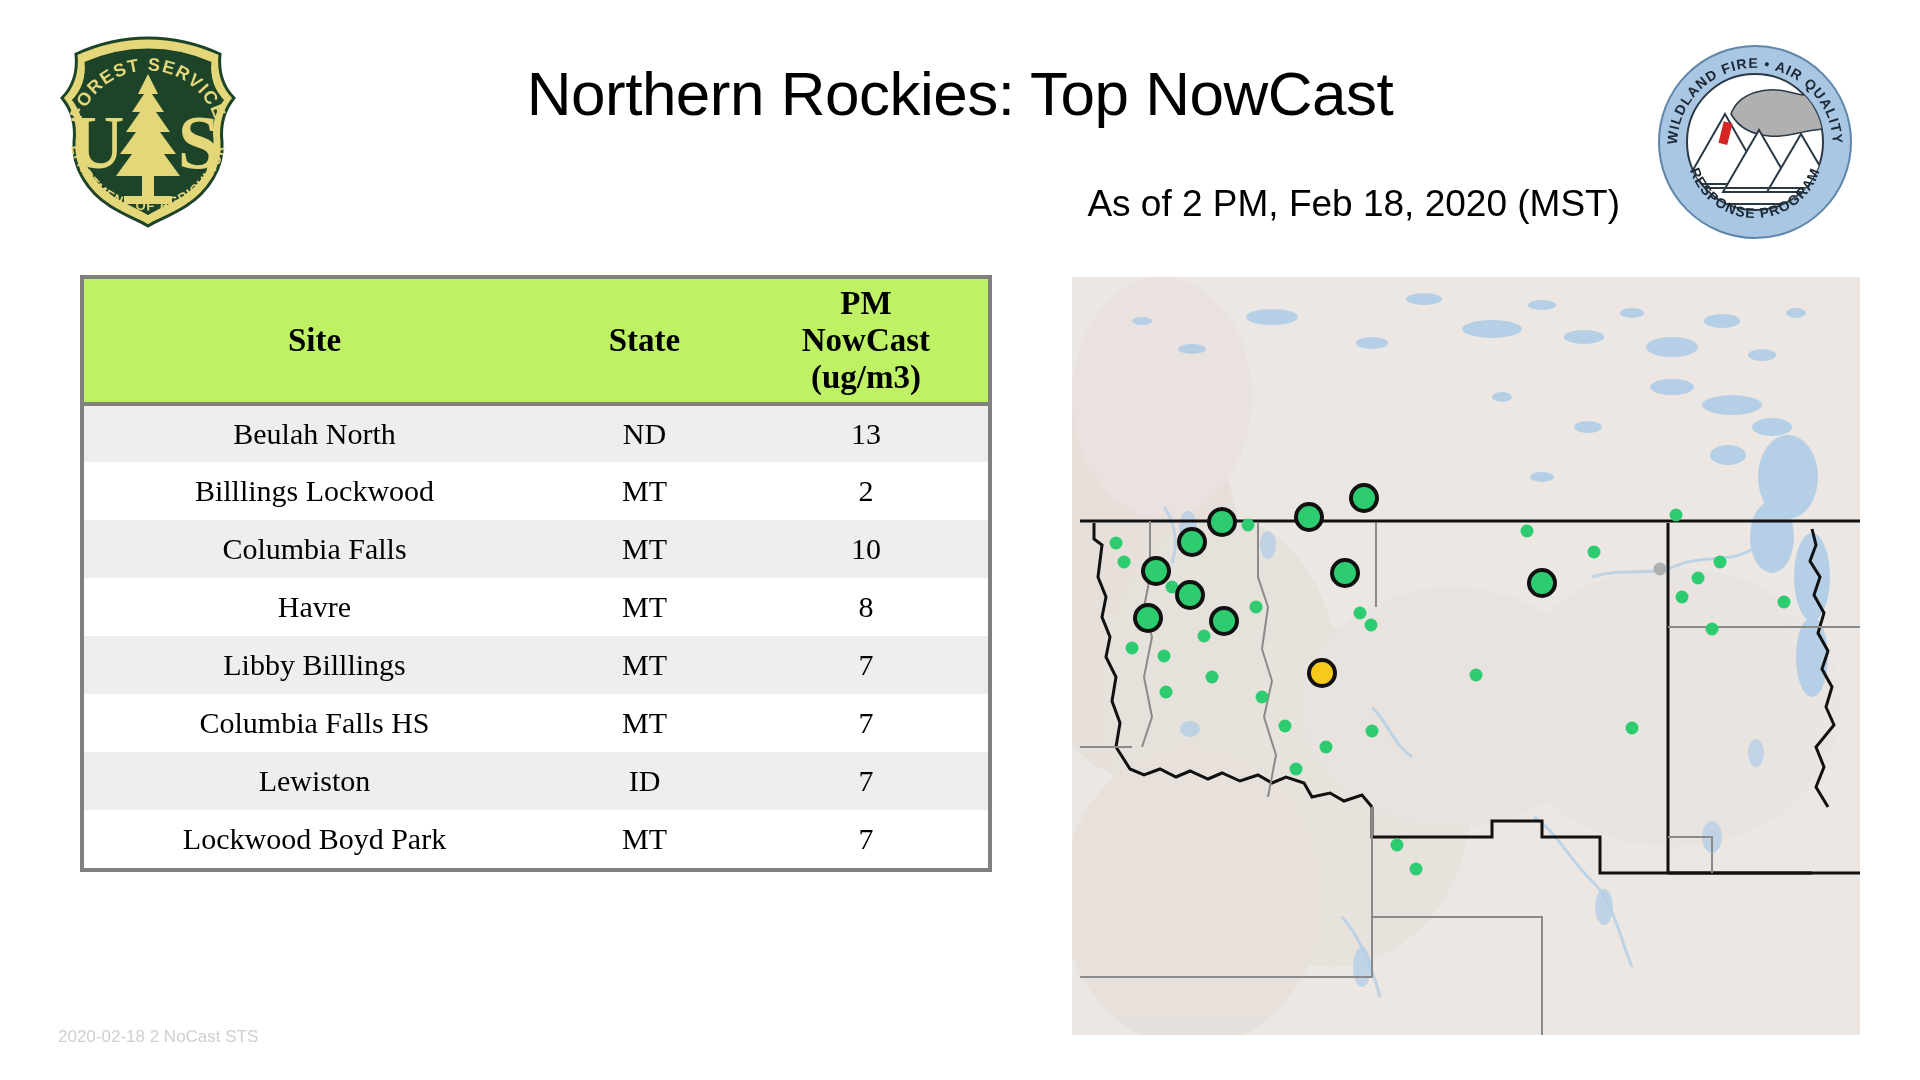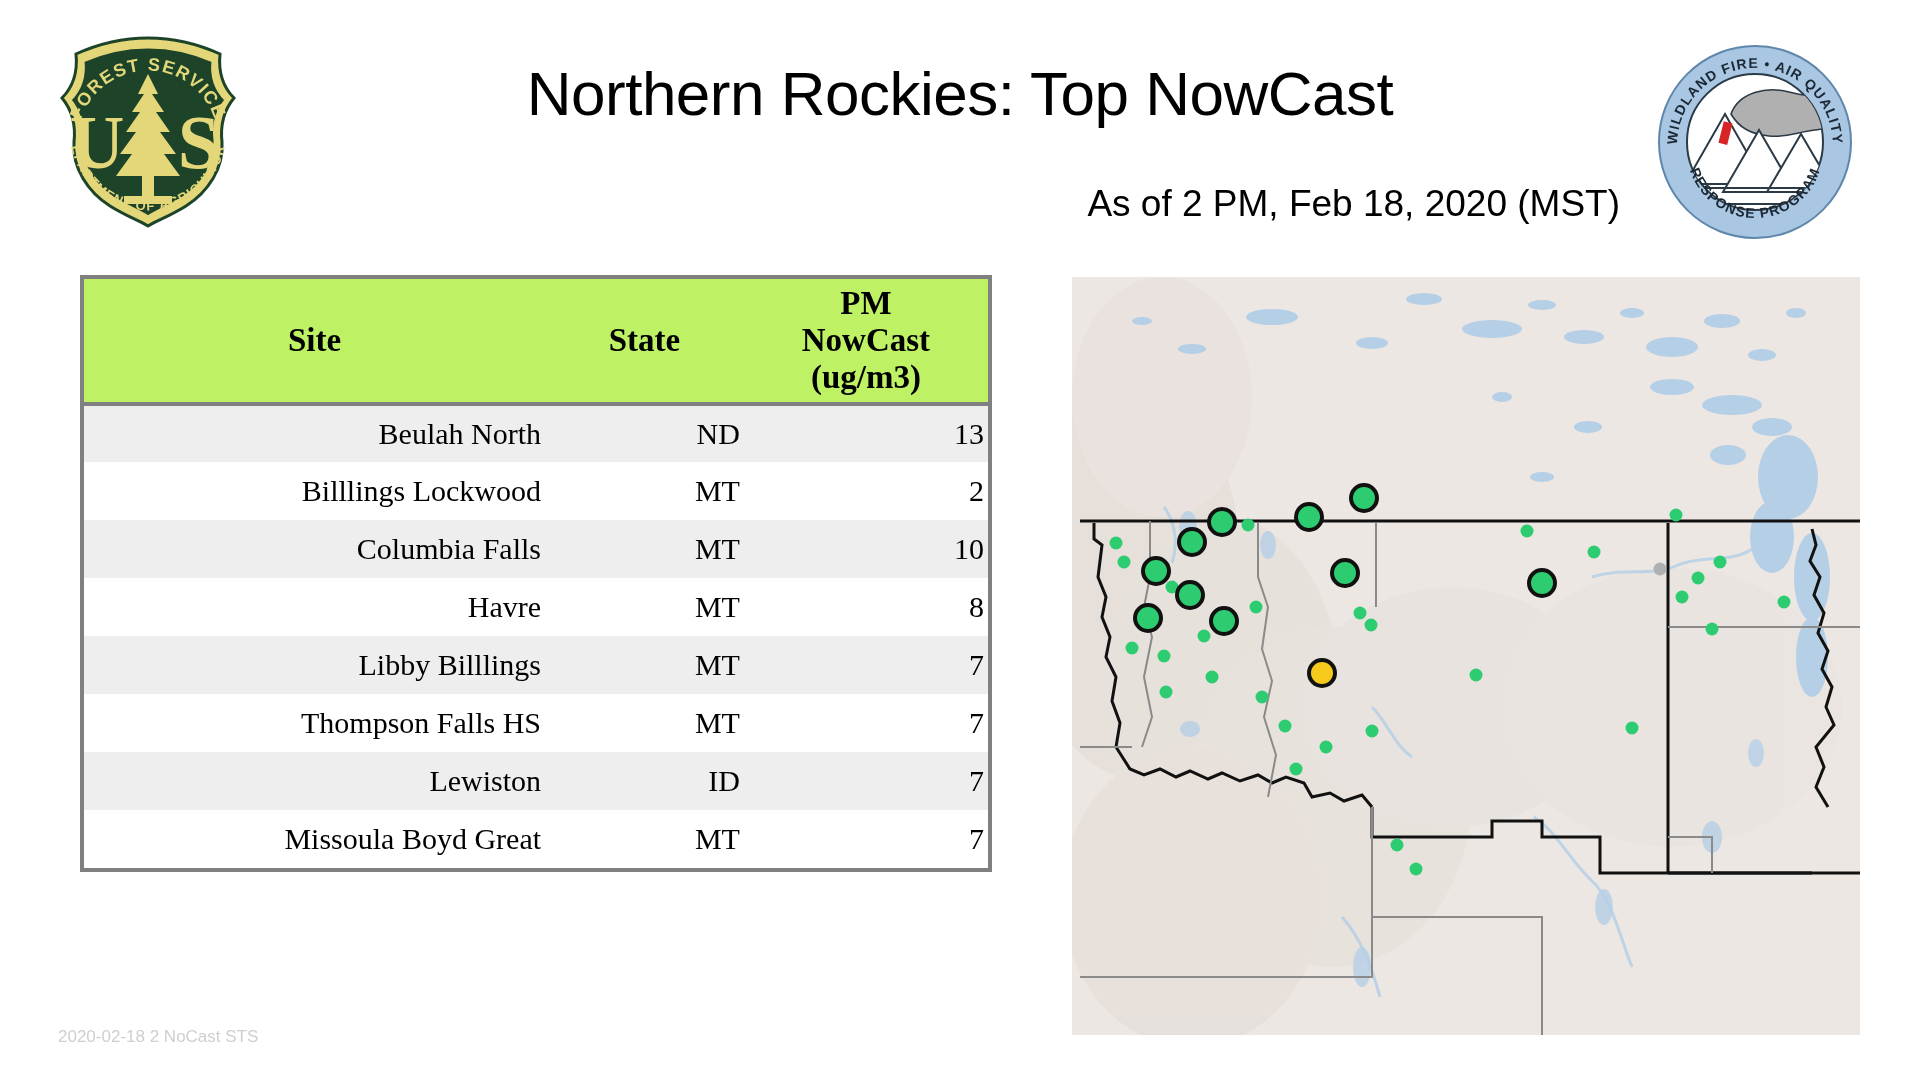--- a/index.html
+++ b/index.html
@@ -74,21 +74,21 @@
     border-bottom: 4px solid #808080;
     vertical-align: middle;
   }
   #nowcast-table thead tr { height: 118px; }
   #nowcast-table th.col-site   { width: 51%; }
   #nowcast-table th.col-state  { width: 22%; }
   #nowcast-table th.col-value  { width: 27%; }
   #nowcast-table tbody td {
     font-size: 30px;
     color: #000000;
-    text-align: right;
+    text-align: center;
     height: 58px;
     padding: 0 4px;
     white-space: nowrap;
   }
   #nowcast-table tbody tr:nth-child(odd)  { background: #eeeeee; }
   #nowcast-table tbody tr:nth-child(even) { background: #ffffff; }
 
   
   #footer-note {
     position: absolute;
@@ -229,31 +229,31 @@
             <td>Havre</td>
             <td>MT</td>
             <td>8</td>
           </tr>
           <tr>
             <td>Libby Billlings</td>
             <td>MT</td>
             <td>7</td>
           </tr>
           <tr>
-            <td>Thompson Falls HS</td>
+            <td>Columbia Falls HS</td>
             <td>MT</td>
             <td>7</td>
           </tr>
           <tr>
             <td>Lewiston</td>
             <td>ID</td>
             <td>7</td>
           </tr>
           <tr>
-            <td>Missoula Boyd Great</td>
+            <td>Lockwood Boyd Park</td>
             <td>MT</td>
             <td>7</td>
           </tr>
         </tbody>
     </table>
   </div>
 
   <div id="map">
     <svg viewBox="0 0 788 758" xmlns="http://www.w3.org/2000/svg">
 

